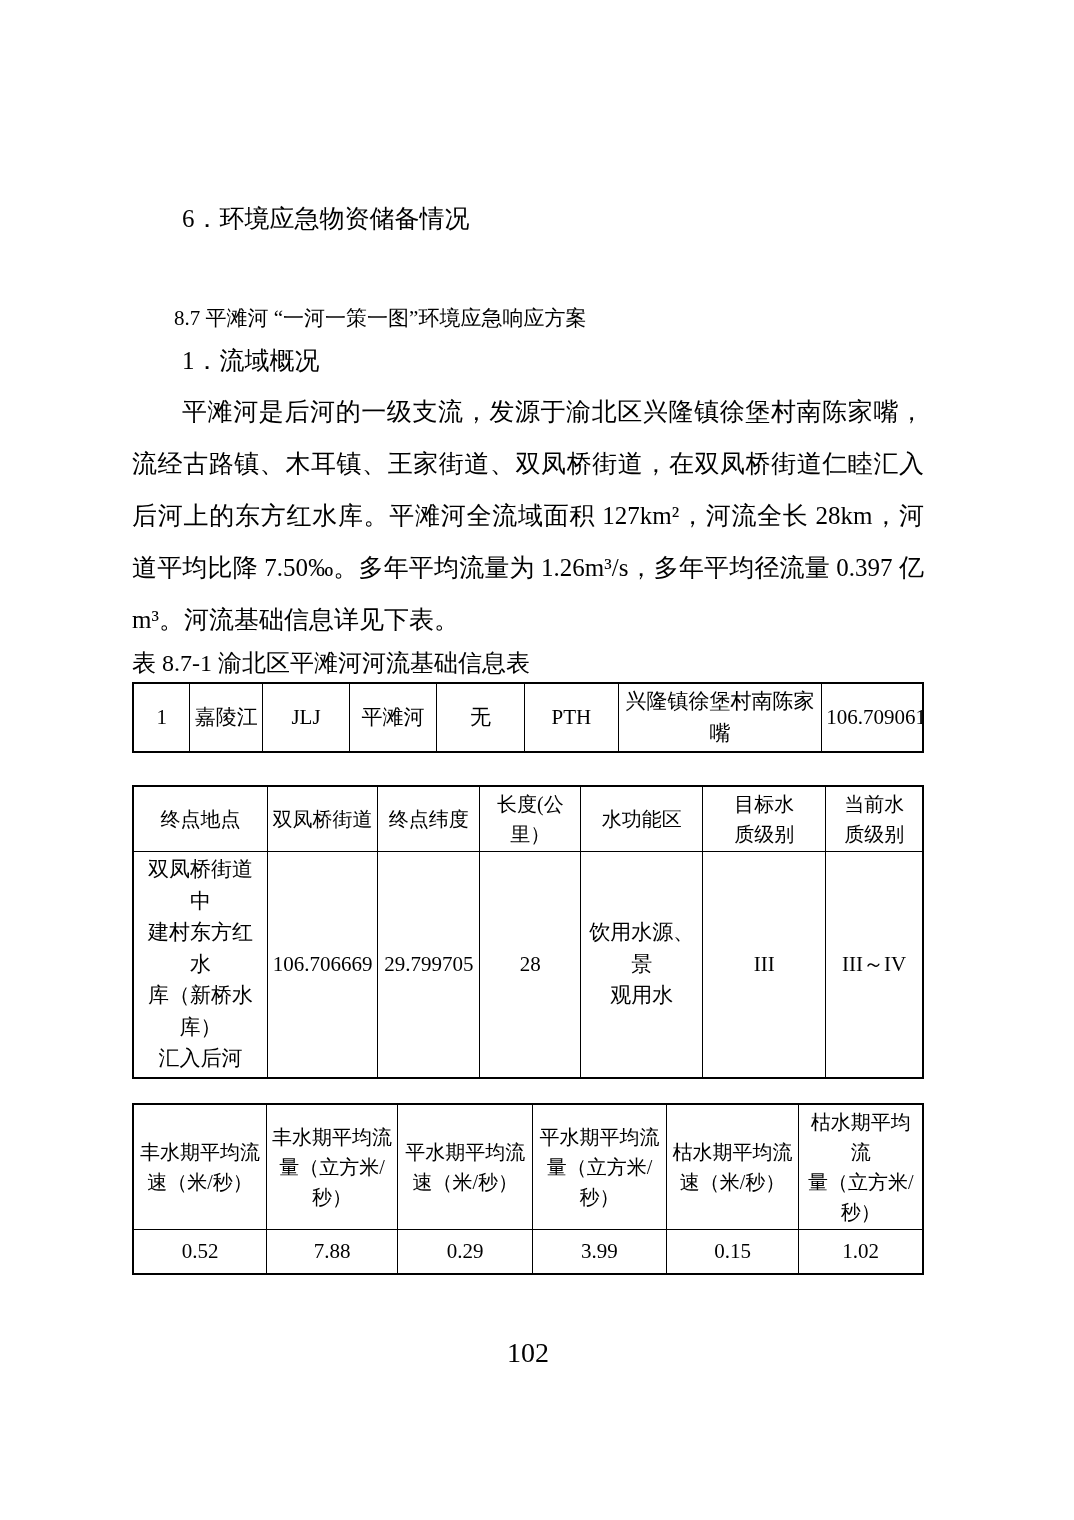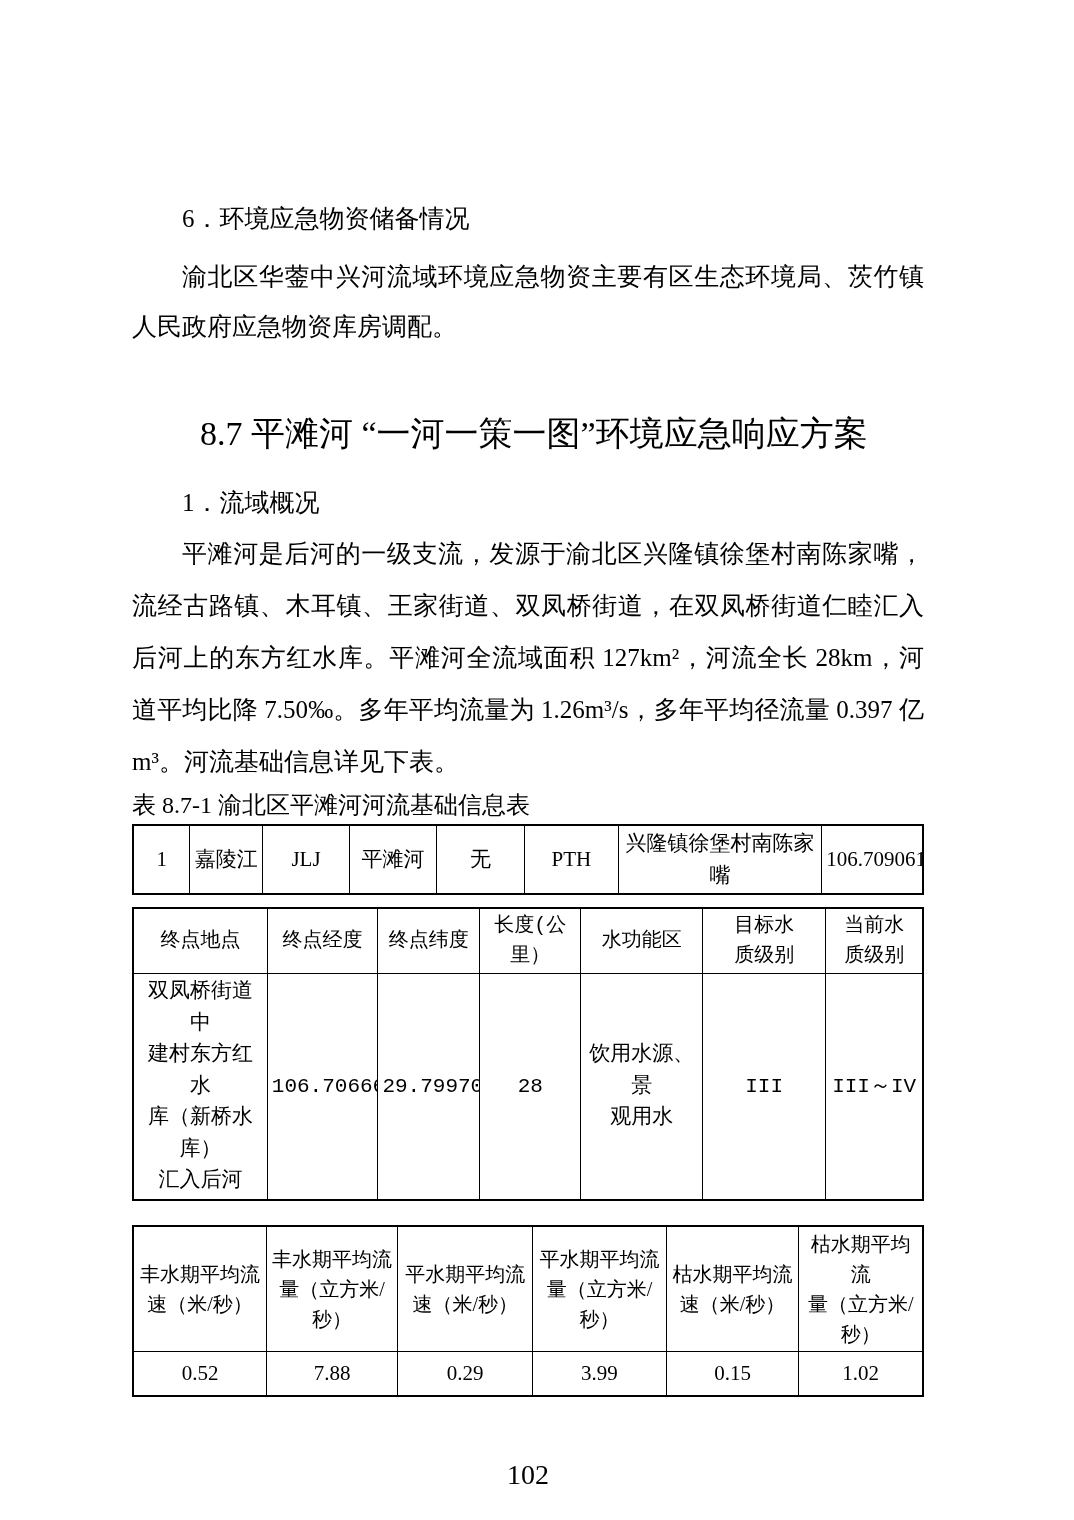--- a/index.html
+++ b/index.html
@@ -23,40 +23,40 @@
   .para {
     margin: 0;
     font-size: 25px;
     text-align: justify;
     text-indent: 2em;
     word-break: break-all;
   }
   .para-1 { margin-top: 16px; line-height: 50px; }
   .h-87 {
     margin-top: 62px;
-    font-size: 34px;
+    font-size: 21px;
     line-height: 40px;
     text-indent: 2em;
   }
-  .h-sub { margin-top: 32px; }
+  .h-sub { margin-top: 6px; }
   .para-2 { margin-top: 8px; line-height: 52px; }
   .caption {
     margin-top: 2px;
     font-size: 24px;
     line-height: 30px;
     text-align: left;
   }
   table.t {
     width: 100%;
     border-collapse: collapse;
     table-layout: fixed;
     border: 2px solid #000000;
   }
   table.t1 { margin-top: 4px; }
-  table.t2 { margin-top: 12px; font-family: Liberation Mono, monospace; }
+  table.t2 { margin-top: 32px; }
   table.t3 { margin-top: 24px; }
   table.t td {
     border: 1px solid #000000;
     text-align: center;
     vertical-align: middle;
     font-size: 20px;
     line-height: 1.5;
     padding: 2px 4px;
     white-space: pre-line;
     overflow: hidden;
@@ -73,21 +73,20 @@
     font-size: 28px;
   }
 </style>
 </head>
 <body>
 
 <div class="page">
 
   <div class="h-num">6．环境应急物资储备情况</div>
 
-  <p class="para para-1">渝北区华蓥中兴河流域环境应急物资主要有区生态环境局、茨竹镇人民政府应急物资库房调配。</p>
 
   <div class="h-87">8.7 平滩河 “一河一策一图”环境应急响应方案</div>
 
   <div class="h-num h-sub">1．流域概况</div>
 
   <p class="para para-2">平滩河是后河的一级支流，发源于渝北区兴隆镇徐堡村南陈家嘴，流经古路镇、木耳镇、王家街道、双凤桥街道，在双凤桥街道仁睦汇入后河上的东方红水库。平滩河全流域面积 127km²，河流全长 28km，河道平均比降 7.50‰。多年平均流量为 1.26m³/s，多年平均径流量 0.397 亿 m³。河流基础信息详见下表。</p>
 
   <div class="caption">表 8.7-1  渝北区平滩河河流基础信息表</div>
 
   <table class="t t1">
@@ -121,21 +120,21 @@
         <col style="width:14.0%">
         <col style="width:12.9%">
         <col style="width:12.8%">
       <col style="width:15.4%">
         <col style="width:15.6%">
         <col style="width:12.3%">
     </colgroup>
     <tbody>
       <tr class="hdr-2line">
         <td>终点地点</td>
-        <td>终点经度</td>
+        <td>双凤桥街道</td>
         <td>终点纬度</td>
         <td>长度(公
 里）</td>
         <td>水功能区</td>
         <td>目标水
 质级别</td>
         <td>当前水
 质级别</td>
       </tr>
       <tr class="t2-data">

